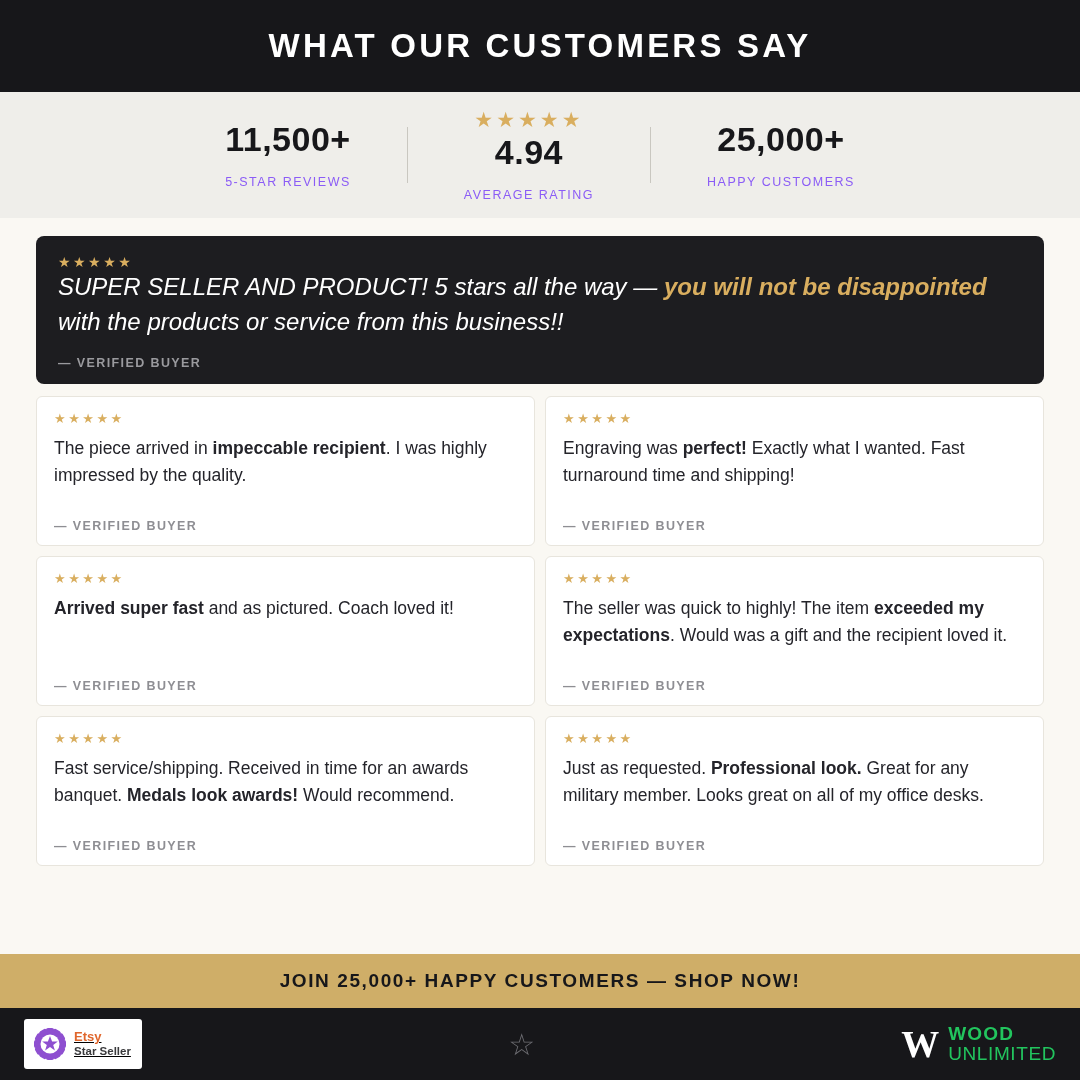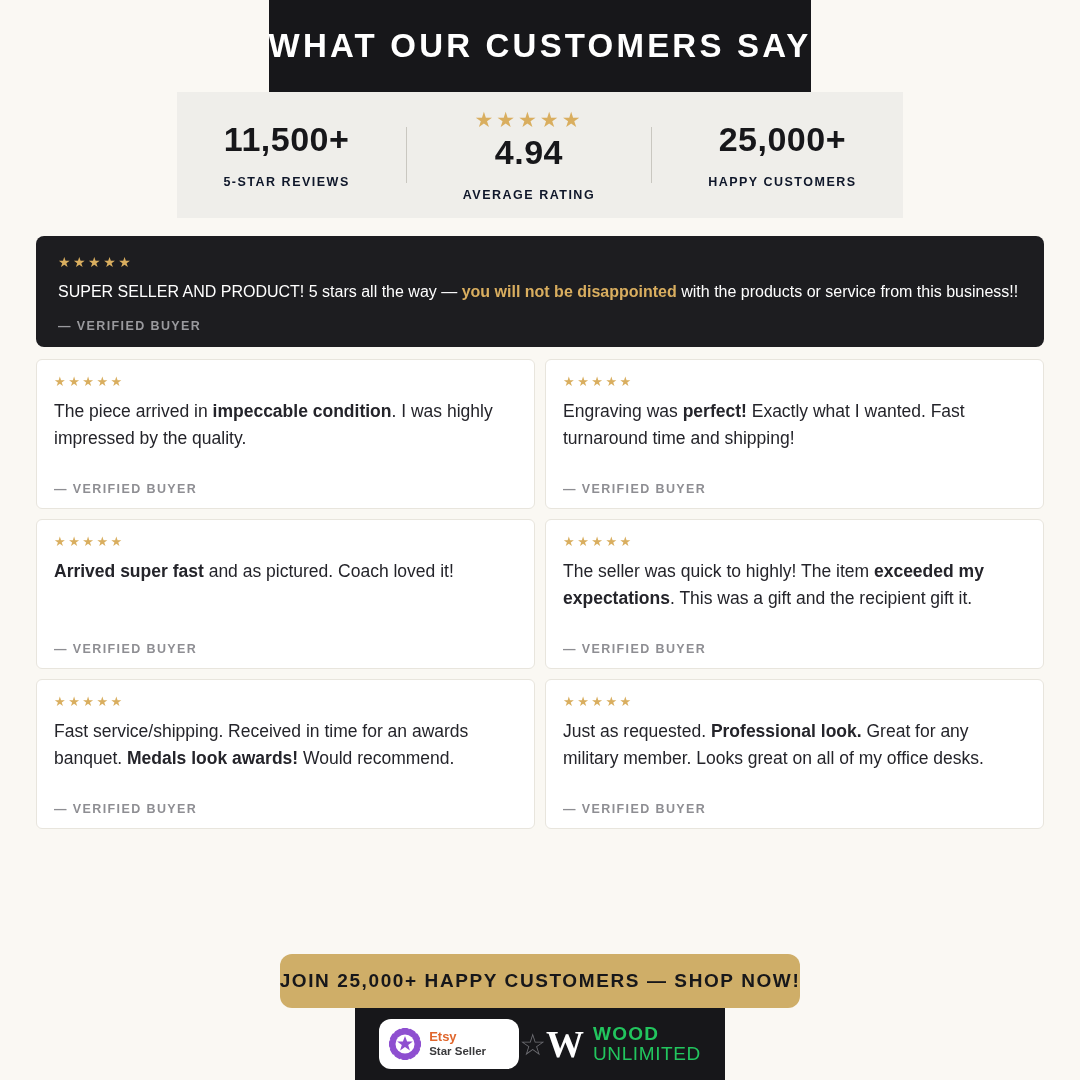--- a/index.html
+++ b/index.html
@@ -2,21 +2,21 @@
 <html><head>
 <meta charset="utf-8">
 <style>
   * { box-sizing: border-box; margin: 0; padding: 0; }
   html, body {
     width: 1080px; height: 1080px;
     font-family: "Liberation Sans", sans-serif;
     background: #faf8f3;
     overflow: hidden;
   }
-  .page { width: 1080px; height: 1080px; display: flex; flex-direction: column; background: #faf8f3; align-items: center; }
+  .page { width: 1080px; height: 1080px; display: flex; flex-direction: column; background: #faf8f3; }
 
   
   .header {
     background: #17171a;
     height: 92px;
     display: flex; align-items: center; justify-content: center;
   }
   .header-title {
     color: #ffffff;
     font-size: 33px;
@@ -31,45 +31,45 @@
     height: 126px;
     display: flex; align-items: center; justify-content: center;
     gap: 10px;
   }
   .stat { text-align: center; padding: 0 46px; }
   .stat-value {
     font-size: 34px; font-weight: bold; color: #17171a; letter-spacing: 0.5px;
     line-height: 1.1;
   }
   .stat-label {
-    font-size: 12.5px; font-weight: bold; color: #0f172a;
+    font-size: 12.5px; font-weight: normal; color: #8b5cf6;
     letter-spacing: 1.5px; margin-top: 16px; text-transform: uppercase;
   }
   .stat-divider { width: 1px; height: 56px; background: #c9c7c0; }
   .stat-stars { color: #d9ae5f; font-size: 21px; letter-spacing: 3px; margin-bottom: 2px; }
 
   
   .reviews {
     flex: 1;
     padding: 18px 36px 0 36px;
     display: flex; flex-direction: column;
     gap: 12px;
   }
   .featured {
     background: #1d1d20;
     border-radius: 8px;
     padding: 18px 22px 14px 22px;
   }
   .featured .stars { color: #d9ae5f; font-size: 14px; letter-spacing: 2.5px; }
   .featured-text {
     color: #ffffff;
-    font-size: 16px;
+    font-size: 24px;
     line-height: 1.45;
-    margin-top: 10px;
     font-weight: 400;
+    font-style: italic;
   }
   .hl { color: #d9ae5f; font-weight: 700; }
   .byline {
     margin-top: 16px;
     font-size: 12.5px; font-weight: bold; letter-spacing: 1.4px;
     color: #8e8e93; text-transform: uppercase;
   }
   .byline.dark { color: #9a9a9e; }
 
   .grid { display: grid; grid-template-columns: 1fr 1fr; gap: 10px; }
@@ -91,40 +91,40 @@
   }
   .card-text b { font-weight: 700; }
   .card .byline { color: #8e8e93; margin-top: 10px; }
 
   
   .cta {
     background: #cfae68;
     height: 54px;
     display: flex; align-items: center; justify-content: center;
     margin-top: 26px;
-    border-radius: 12px;
   }
   .cta-text {
     color: #17171a; font-size: 19px; font-weight: bold; letter-spacing: 1.6px;
     text-transform: uppercase;
   }
 
   
   .footer {
     background: #17171a;
     height: 72px;
     display: flex; align-items: center; justify-content: space-between;
     padding: 0 24px;
   }
   .etsy-badge {
     background: #ffffff;
-    border-radius: 12px;
-    width: 140px; height: 50px;
+    border-radius: 3px;
+    width: 118px; height: 50px;
     display: flex; align-items: center; gap: 7px;
     padding: 0 9px;
+    text-decoration: underline;
   }
   .etsy-seal {
     width: 34px; height: 34px; position: relative; flex: none;
   }
   .etsy-seal svg { display: block; }
   .etsy-badge-text { line-height: 1.15; }
   .etsy-word { color: #e0662c; font-size: 13px; font-weight: bold; }
   .etsy-sub { color: #3a3a3c; font-size: 11.5px; font-weight: bold; }
 
   .footer-star { color: #6d6d72; font-size: 30px; }
@@ -172,36 +172,36 @@
       <div class="stars">★★★★★</div>
       <div class="featured-text">
         <span>SUPER SELLER AND PRODUCT! 5 stars all the way — </span><span class="hl">you will not be disappointed</span><span> with the products or service from this business!!</span>
       </div>
       <div class="byline dark">— VERIFIED BUYER</div>
     </div>
 
     <div class="grid">
       <div class="card">
         <div class="stars">★★★★★</div>
-        <div class="card-text"><span>The piece arrived in </span><b>impeccable condition</b><span>. I was highly impressed by the quality.</span></div>
+        <div class="card-text"><span>The piece arrived in </span><b>impeccable recipient</b><span>. I was highly impressed by the quality.</span></div>
         <div class="byline">— VERIFIED BUYER</div>
       </div>
       <div class="card">
         <div class="stars">★★★★★</div>
         <div class="card-text"><span>Engraving was </span><b>perfect!</b><span> Exactly what I wanted. Fast turnaround time and shipping!</span></div>
         <div class="byline">— VERIFIED BUYER</div>
       </div>
       <div class="card">
         <div class="stars">★★★★★</div>
         <div class="card-text"><b>Arrived super fast</b><span> and as pictured. Coach loved it!</span></div>
         <div class="byline">— VERIFIED BUYER</div>
       </div>
       <div class="card">
         <div class="stars">★★★★★</div>
-        <div class="card-text"><span>The seller was quick to highly! The item </span><b>exceeded my expectations</b><span>. This was a gift and the recipient gift it.</span></div>
+        <div class="card-text"><span>The seller was quick to highly! The item </span><b>exceeded my expectations</b><span>. Would was a gift and the recipient loved it.</span></div>
         <div class="byline">— VERIFIED BUYER</div>
       </div>
       <div class="card">
         <div class="stars">★★★★★</div>
         <div class="card-text"><span>Fast service/shipping. Received in time for an awards banquet. </span><b>Medals look awards!</b><span> Would recommend.</span></div>
         <div class="byline">— VERIFIED BUYER</div>
       </div>
       <div class="card">
         <div class="stars">★★★★★</div>
         <div class="card-text"><span>Just as requested. </span><b>Professional look.</b><span> Great for any military member. Looks great on all of my office desks.</span></div>

